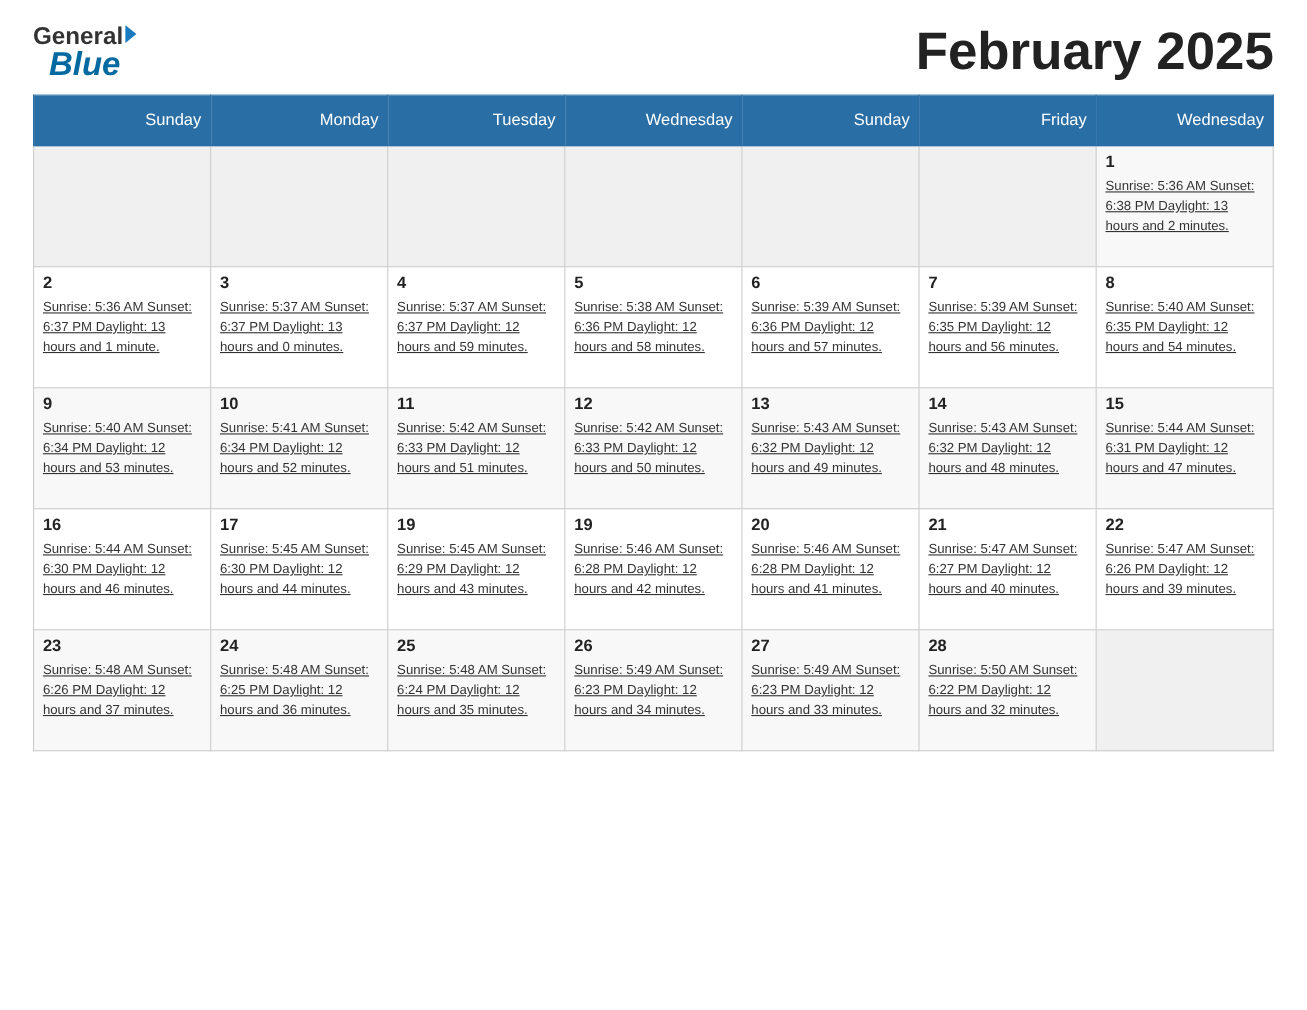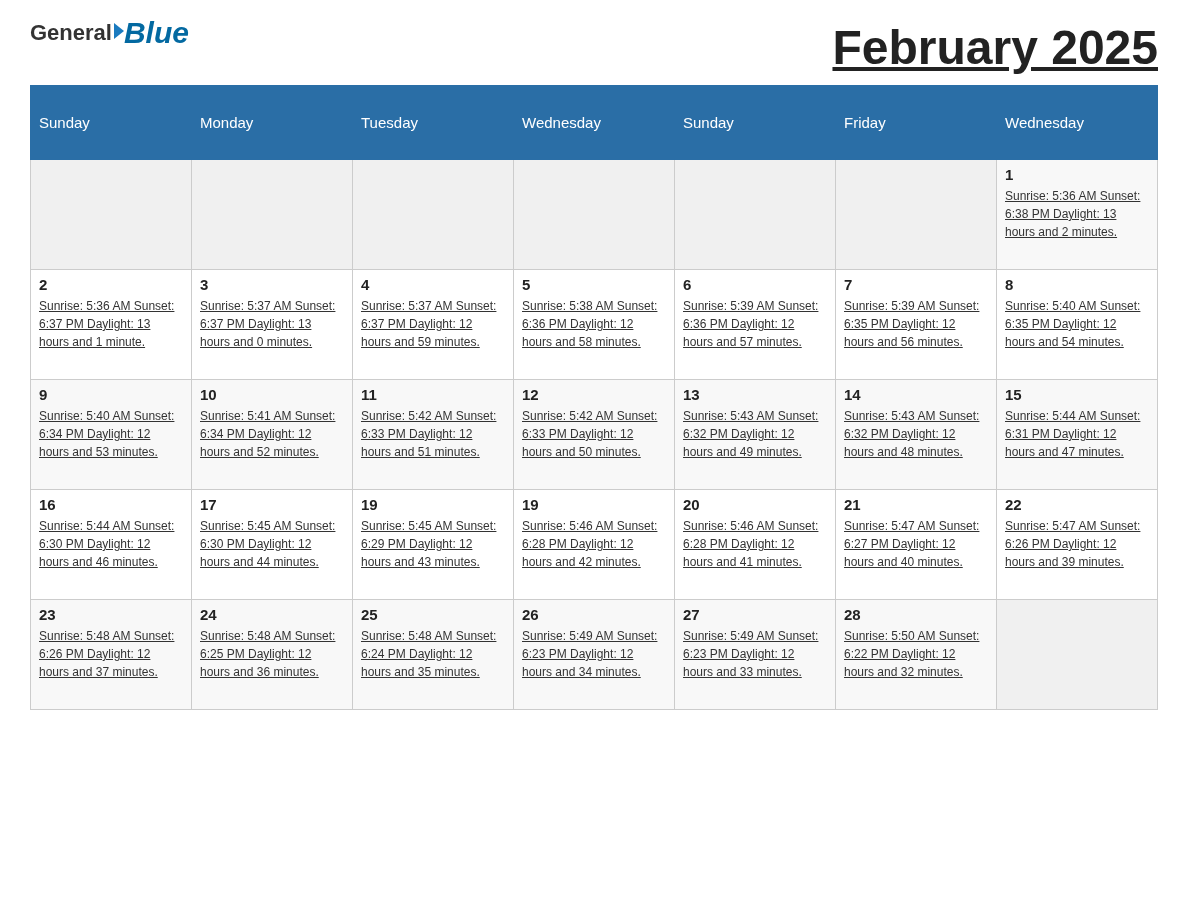--- a/index.html
+++ b/index.html
@@ -10,22 +10,22 @@
       color: #333;
     }
     .header-area {
       display: flex;
       justify-content: space-between;
       align-items: flex-start;
       margin-bottom: 10px;
     }
     .logo-area {
       display: flex;
-      flex-direction: row;
-      align-items: flex-start;
+      flex-direction: column;
+      align-items: center;
     }
     .logo-text {
       display: flex;
       align-items: center;
       font-size: 22px;
       font-weight: bold;
       color: #333;
     }
     .logo-arrow {
       width: 0;
@@ -43,39 +43,38 @@
       margin-top: -4px;
       font-style: italic;
     }
     .title-area {
       text-align: right;
     }
     .month-title {
       font-size: 48px;
       font-weight: bold;
       color: #222;
-      text-decoration: underline;
     }
     .location-subtitle {
       font-size: 20px;
       color: #444;
       margin-top: 4px;
     }
     .calendar-table {
       width: 100%;
       border-collapse: collapse;
       margin-top: 10px;
     }
     .calendar-table th {
       background-color: #2a6ea6;
       color: #fff;
-      padding: 28px 8px;
+      padding: 14px 8px;
       font-size: 15px;
       font-weight: normal;
-      text-align: left;
+      text-align: right;
       border: 1px solid #2a6ea6;
     }
     .calendar-table td {
       border: 1px solid #ccc;
       vertical-align: top;
       padding: 6px 8px;
       width: 14.28%;
       min-height: 90px;
       height: 110px;
     }

